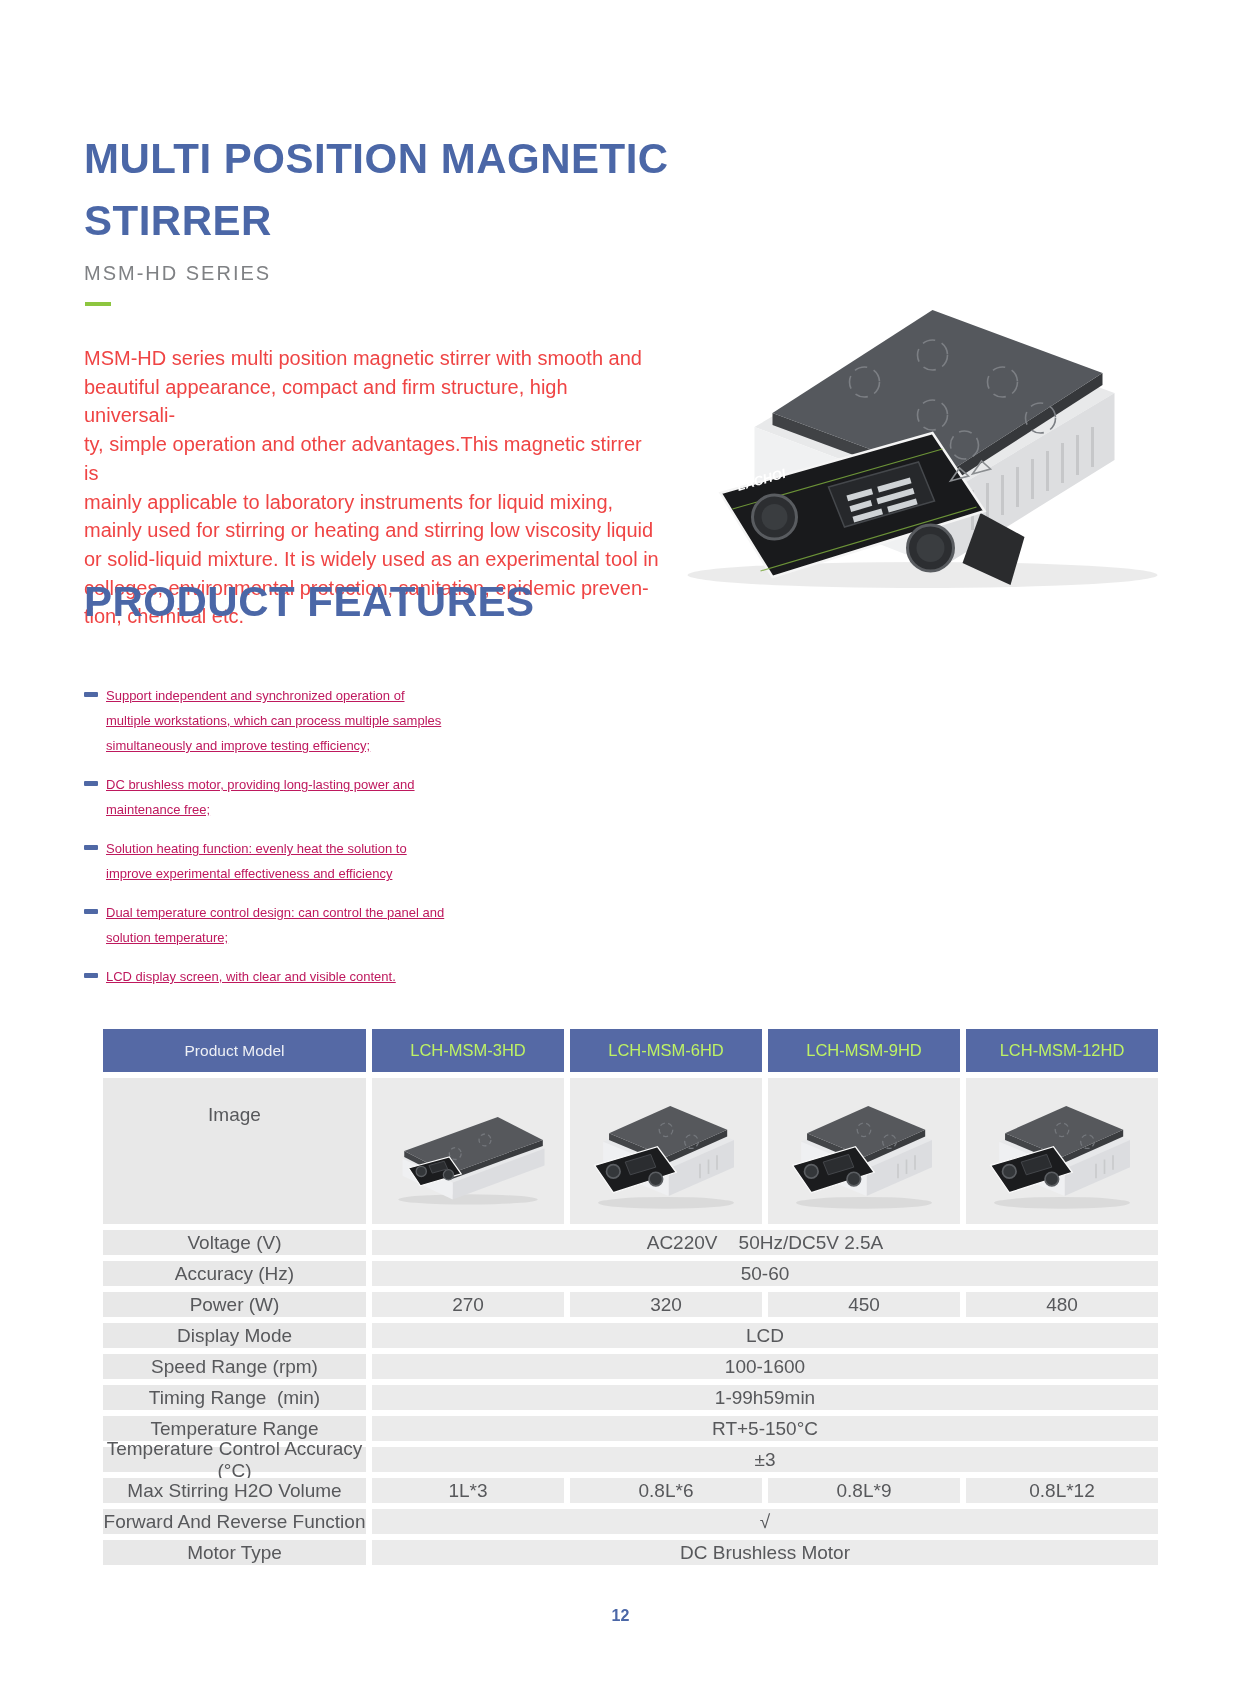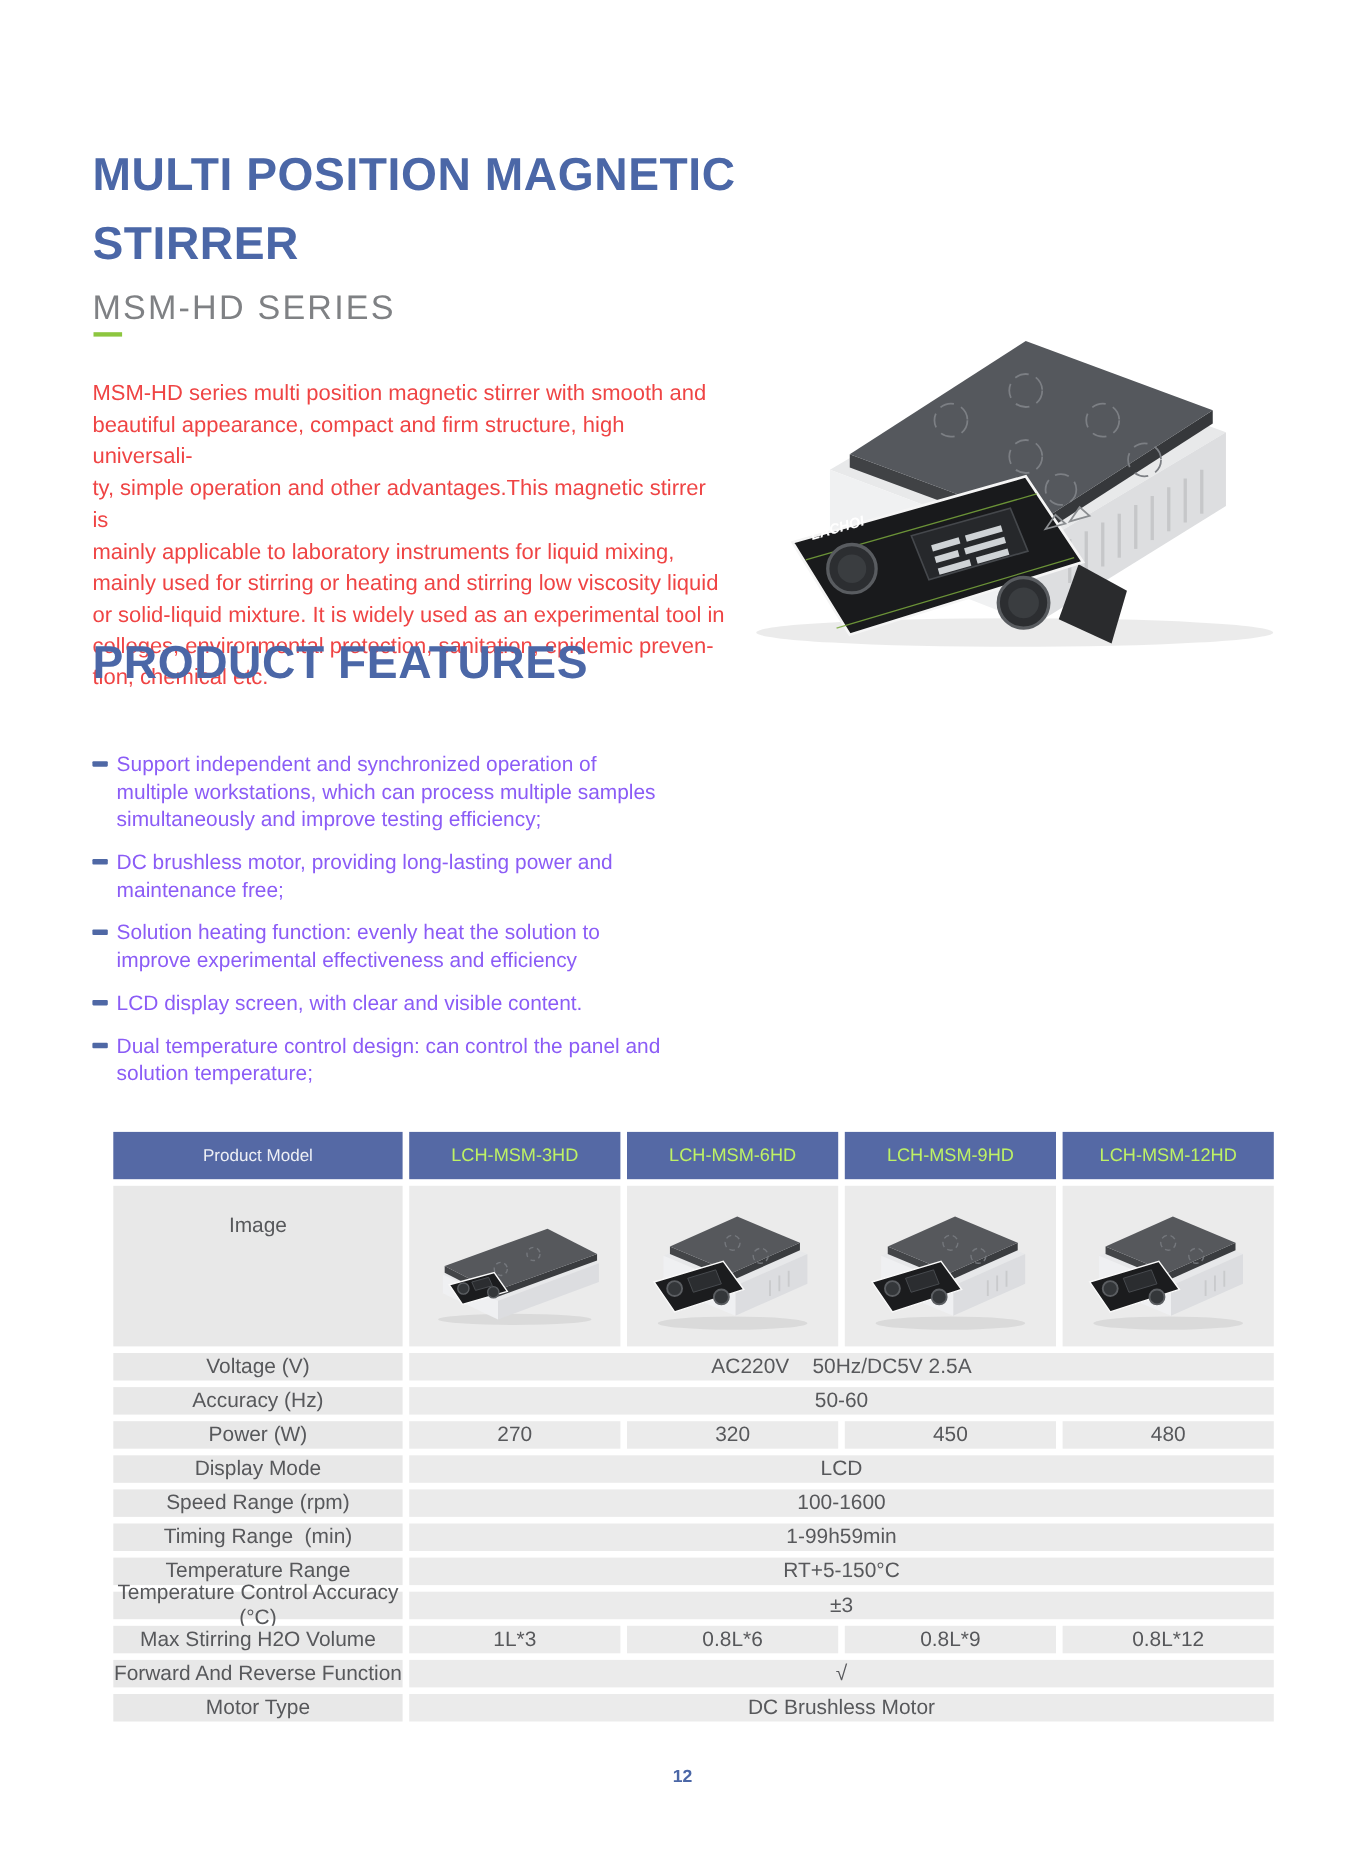--- a/index.html
+++ b/index.html
@@ -13,21 +13,21 @@
     overflow:hidden;
   }
   
   .title {
     position:absolute; left:84px; top:128px;
     font-size:42px; font-weight:700; color:#4b67a7;
     line-height:62px; letter-spacing:0.5px; white-space:nowrap;
   }
   .series {
     position:absolute; left:84px; top:262px;
-    font-size:31px; font-weight:400; color:#7f8184;
+    font-size:20px; font-weight:400; color:#7f8184;
     letter-spacing:2px; white-space:nowrap;
   }
   .green-bar {
     position:absolute; left:85px; top:302px;
     width:26px; height:4px; background:#8dc63f;
   }
   
   .desc {
     position:absolute; left:84px; top:344px; width:575px;
     font-size:20px; line-height:28.7px; color:#ef4444;
@@ -51,22 +51,23 @@
   .feat-item {
     display:flex; align-items:flex-start;
     margin-bottom:14px;
   }
   .dash {
     flex:0 0 auto;
     width:14px; height:5px; background:#4f68a5;
     margin:9px 8px 0 0; border-radius:1px;
   }
   .feat-text {
-    font-size:19px; line-height:25px; color:#8b5cf6;
+    font-size:13px; line-height:25px; color:#be185d;
     white-space:pre-line;
+    text-decoration:underline;
   }
   
   .spec-table { position:absolute; left:84px; top:1029px; width:1074px;padding-left:19px; }
   .trow {
     display:grid;
     grid-template-columns:263px 1fr 1fr 1fr 1fr;
     column-gap:6px;
     margin-bottom:6px;
   }
   .tcell {
@@ -232,26 +233,26 @@
       <span class="feat-text">DC brushless motor, providing long-lasting power and
 maintenance free;</span>
     </li>
     <li class="feat-item">
       <span class="dash"></span>
       <span class="feat-text">Solution heating function: evenly heat the solution to
 improve experimental effectiveness and efficiency</span>
     </li>
     <li class="feat-item">
       <span class="dash"></span>
-      <span class="feat-text">LCD display screen, with clear and visible content.</span>
-    </li>
-    <li class="feat-item">
-      <span class="dash"></span>
       <span class="feat-text">Dual temperature control design: can control the panel and
 solution temperature;</span>
+    </li>
+    <li class="feat-item">
+      <span class="dash"></span>
+      <span class="feat-text">LCD display screen, with clear and visible content.</span>
     </li>
   </ul>
 
   <div class="spec-table">
 
     <div class="trow header">
       <div class="tcell label">Product Model</div>
       <div class="tcell">LCH-MSM-3HD</div>
       <div class="tcell">LCH-MSM-6HD</div>
       <div class="tcell">LCH-MSM-9HD</div>

